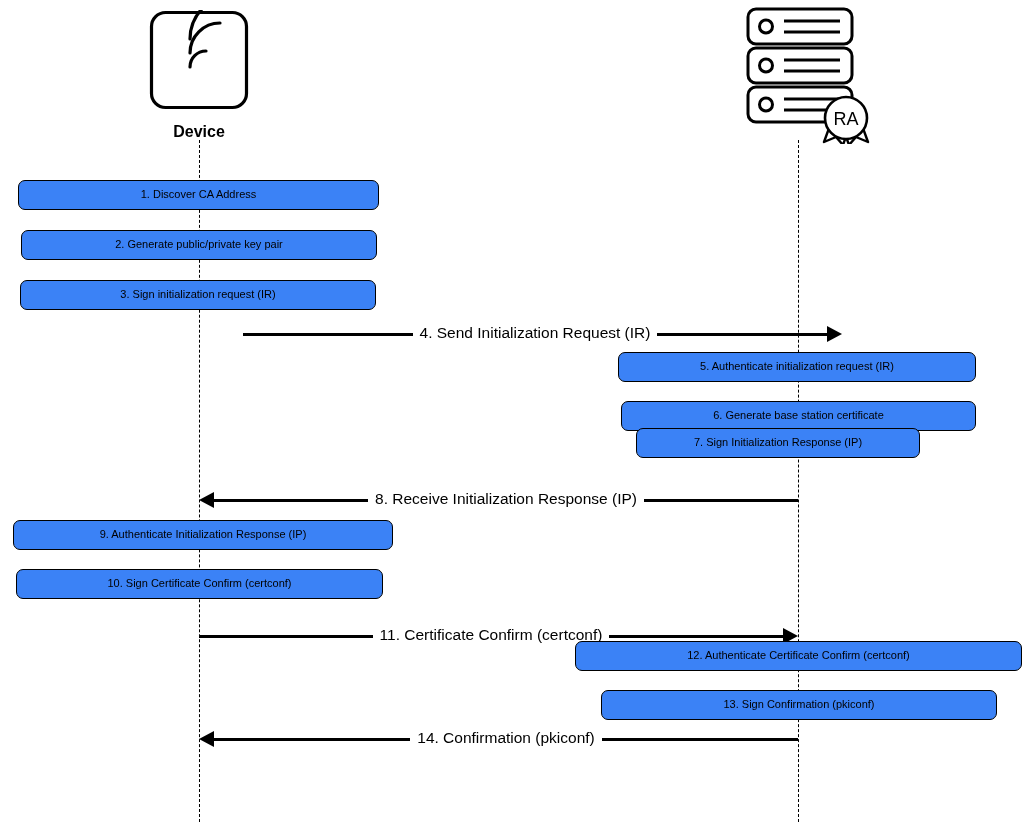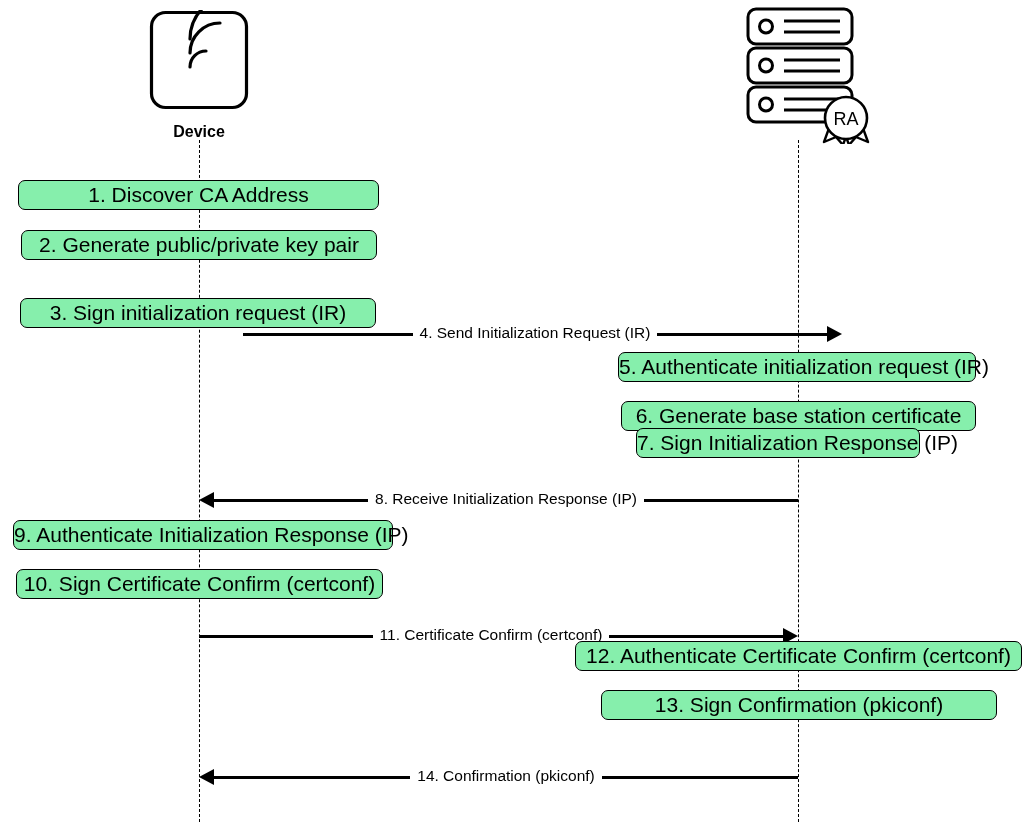--- a/index.html
+++ b/index.html
@@ -68,27 +68,27 @@
     left: 744px;
     top: 4px;
     width: 130px;
     height: 140px;
   }
 
   
   .action-box {
     position: absolute;
     box-sizing: border-box;
-    background: #86efac;
+    background: #3b82f6;
     border: 1.4px solid #000000;
     border-radius: 7px;
     height: 30px;
     line-height: 27px;
     text-align: center;
-    font-size: 21px;
+    font-size: 11px;
     white-space: nowrap;
     color: #000000;
     z-index: 3;
   }
 
   
   .message {
     position: absolute;
     height: 30px;
     z-index: 3;
@@ -163,21 +163,21 @@
         <circle cx="102" cy="114" r="21" fill="#ffffff" stroke="#000000" stroke-width="2.6"></circle>
         <text x="102" y="121" text-anchor="middle" font-family="Liberation Sans, sans-serif" font-size="18" fill="#000000">RA</text>
       </g>
     </svg>
   </div>
 
   <div class="action-box" style="left:18px; top:180px; width:361px;">1. Discover CA Address</div>
 
   <div class="action-box" style="left:21px; top:230px; width:356px;">2. Generate public/private key pair</div>
 
-  <div class="action-box" style="left:20px; top:298px; width:356px;">3. Sign initialization request (IR)</div>
+  <div class="action-box" style="left:20px; top:280px; width:356px;">3. Sign initialization request (IR)</div>
 
   <div class="message" style="left:199px; top:319px; width:599px;padding-left:44px;">
     <span class="msg-line"></span>
     <span class="msg-label">4. Send Initialization Request (IR)</span>
     <span class="msg-line"></span>
     <span class="arrowhead right"></span>
   </div>
 
   <div class="action-box" style="left:618px; top:352px; width:358px;">5. Authenticate initialization request (IR)</div>
 
@@ -200,21 +200,21 @@
     <span class="msg-line"></span>
     <span class="msg-label">11. Certificate Confirm (certconf)</span>
     <span class="msg-line"></span>
     <span class="arrowhead right"></span>
   </div>
 
   <div class="action-box" style="left:575px; top:641px; width:447px;">12. Authenticate Certificate Confirm (certconf)</div>
 
   <div class="action-box" style="left:601px; top:690px; width:396px;">13. Sign Confirmation (pkiconf)</div>
 
-  <div class="message" style="left:199px; top:762px; width:599px;">
+  <div class="message" style="left:199px; top:724px; width:599px;">
     <span class="arrowhead left"></span>
     <span class="msg-line"></span>
     <span class="msg-label">14. Confirmation (pkiconf)</span>
     <span class="msg-line"></span>
   </div>
 
 
 </div>
 
 </body></html>

